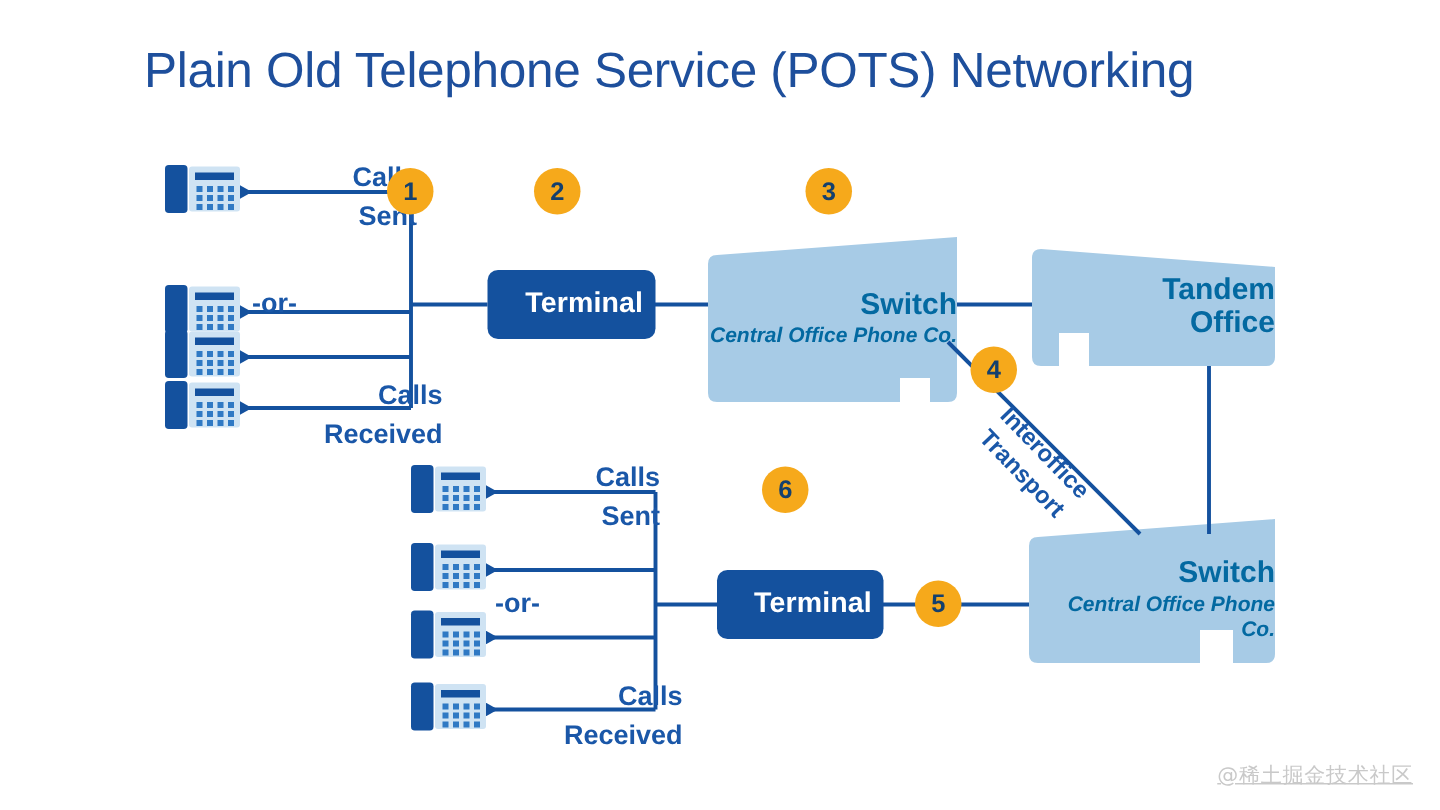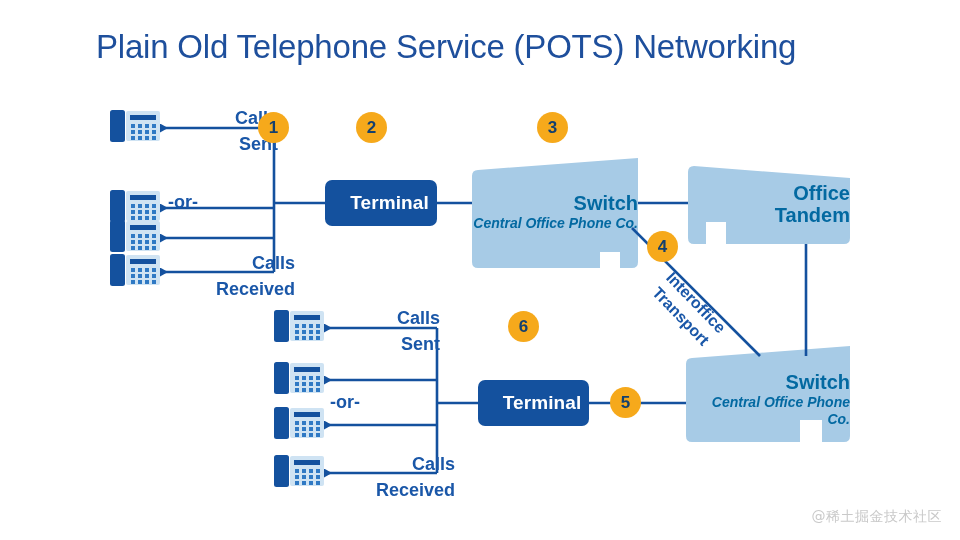--- a/index.html
+++ b/index.html
@@ -36,20 +36,21 @@
     white-space: nowrap;
   }
   .watermark {
     position: absolute;
     right: 18px;
     bottom: 14px;
     font-size: 14px;
     color: #c9c9c9;
     font-family: "DejaVu Sans", sans-serif;
     letter-spacing: 0.5px;
+    text-decoration: underline;
   }
   
   .terminal-box {
     position: absolute;
     background: #14519e;
     border-radius: 7px;
     color: #ffffff;
     font-size: 19px;
     font-weight: bold;
     display: flex;
@@ -342,22 +343,22 @@
 <div class="terminal-box" style="left:478px; top:380px; width:94px; height:46px;">
   <span>Terminal</span>
 </div>
 
 <div class="bldg-label" style="left:472px; top:192px; width:166px;">
   <span class="t1">Switch</span>
   <span class="t2">Central Office Phone Co.</span>
 </div>
 
 <div class="bldg-label" style="left:688px; top:182px; width:162px;">
+  <span class="t1">Tandem</span>
   <span class="t1">Office</span>
-  <span class="t1">Tandem</span>
 </div>
 
 <div class="bldg-label" style="left:686px; top:371px; width:164px;">
   <span class="t1">Switch</span>
   <span class="t2">Central Office Phone Co.</span>
 </div>
 
 <div class="flow-label" style="left:168px; top:106px; width:110px;">
   <div>Calls</div>
   <div>Sent</div>

